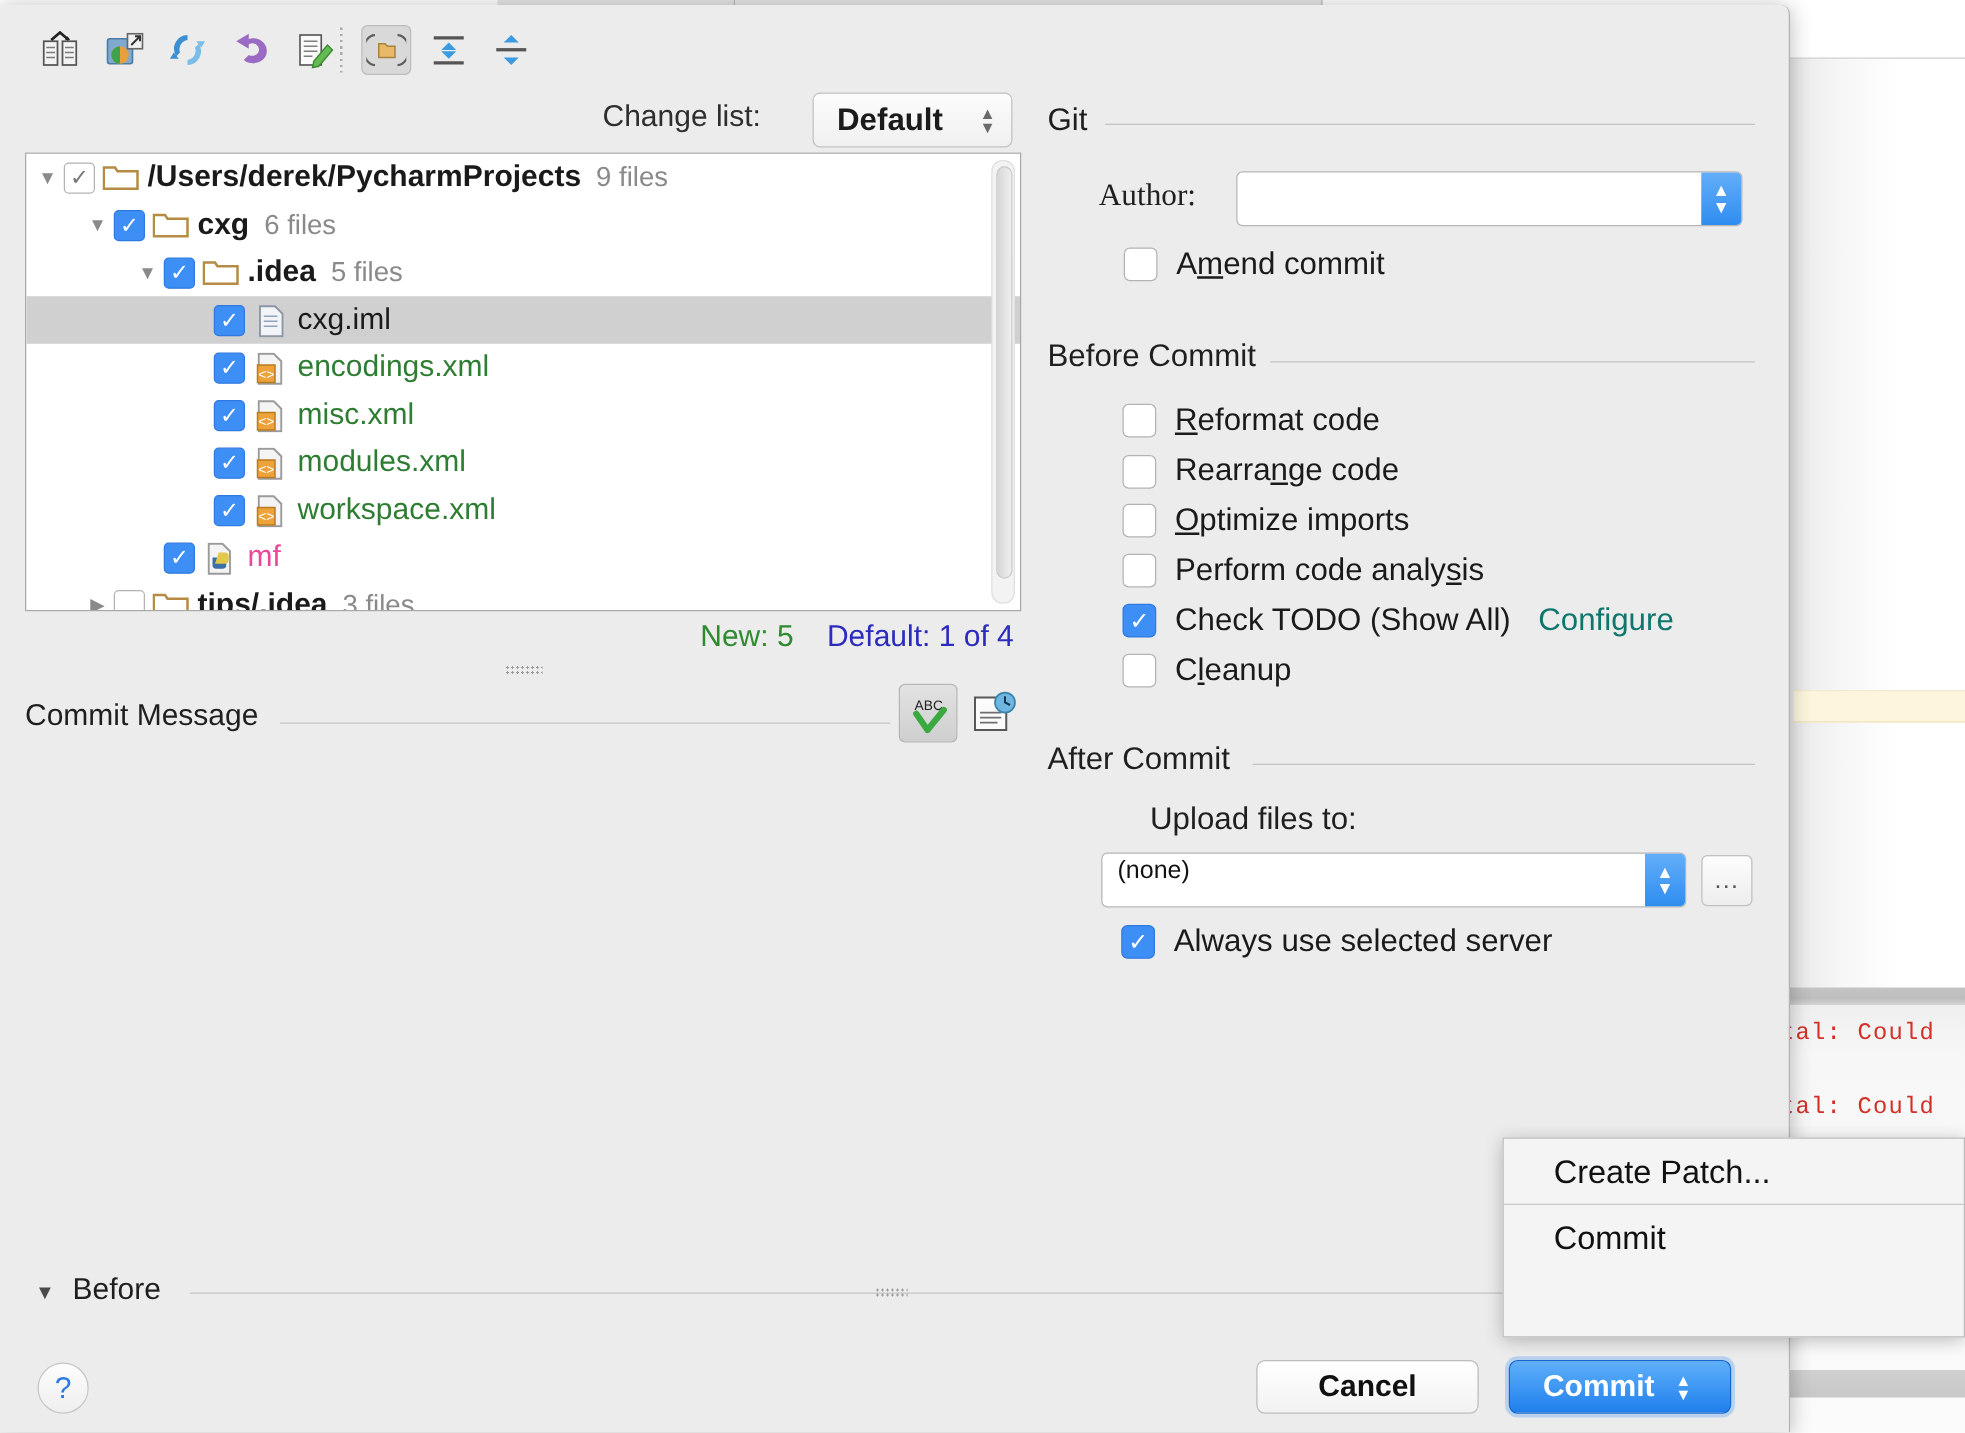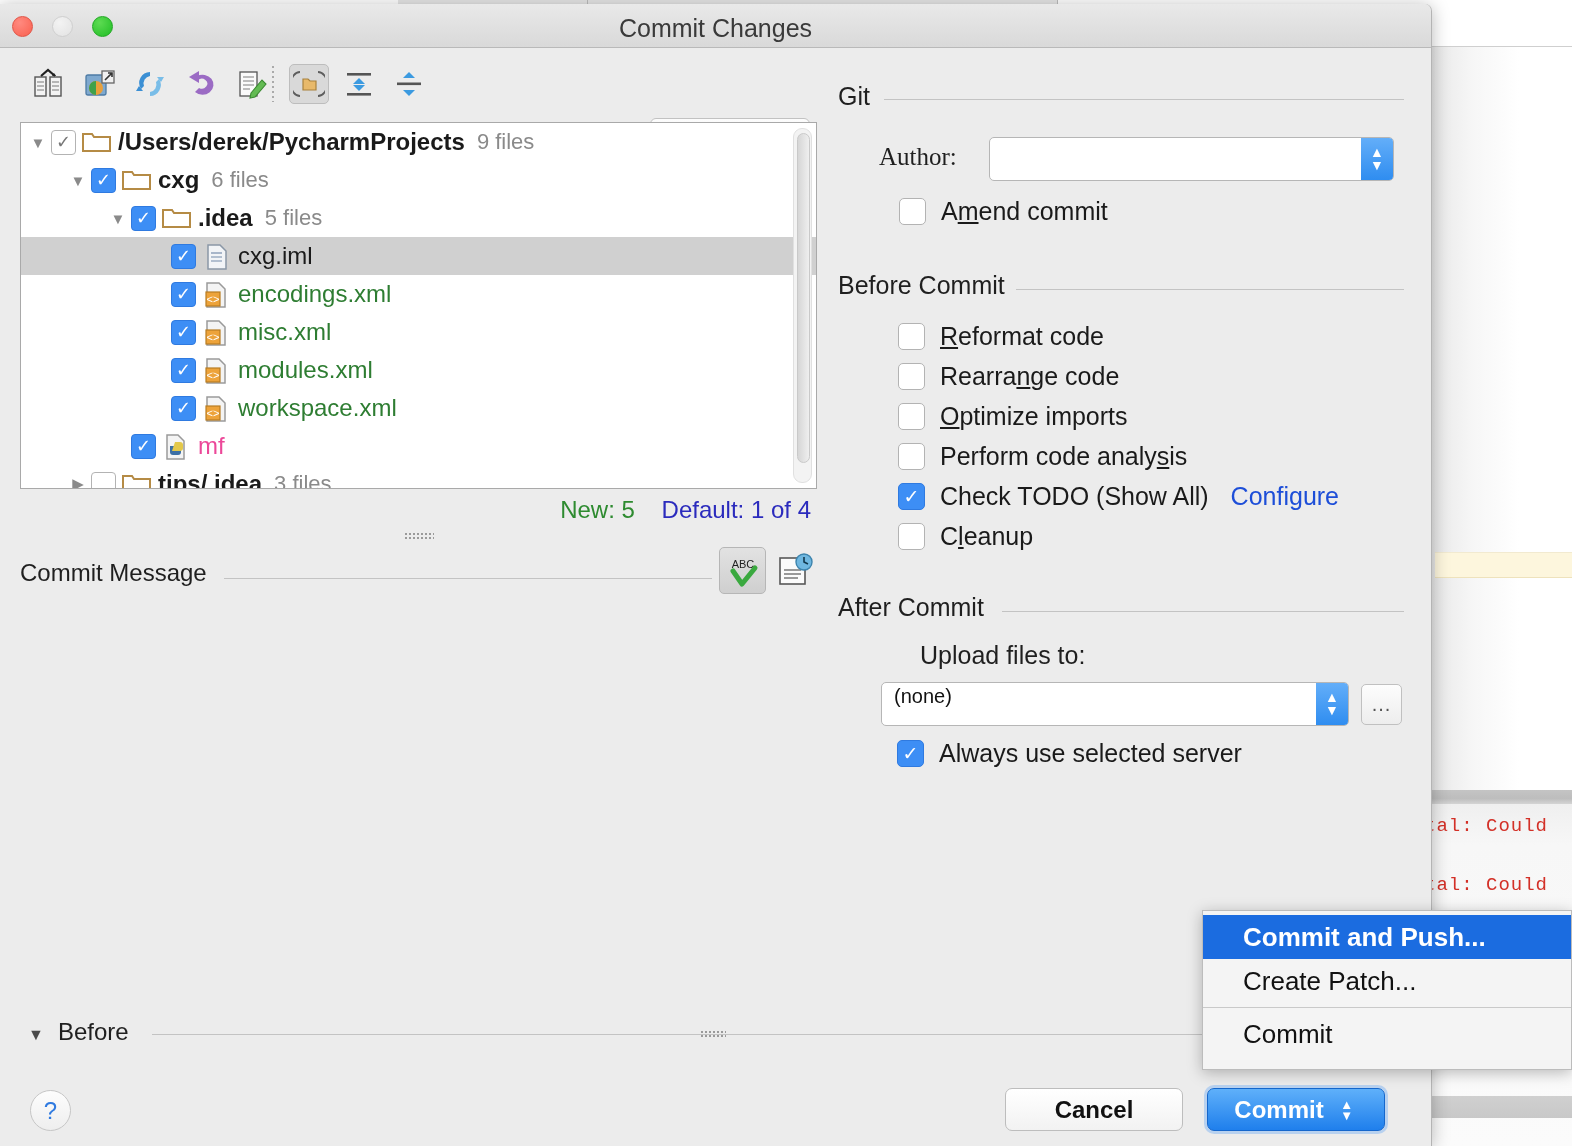--- a/index.html
+++ b/index.html
@@ -224,21 +224,21 @@
   .cb-row { position: absolute; display: flex; align-items: center; }
   .cb {
     width: 27px; height: 27px; border-radius: 5px;
     border: 1px solid #b3b3b3; background: #ffffff;
     display: flex; align-items: center; justify-content: center;
     font-size: 19px; color: #fff; flex: 0 0 27px;
   }
   .cb.on { background: #3d8ef5; border-color: #2f7ae0; }
   .cb-label { font-size: 25px; color: #1a1a1a; margin-left: 15px; white-space: nowrap; }
   .cb-label u { text-decoration: underline; }
-  .link { font-size: 25px; color: #1d4ed8; margin-left: 22px; }
+  .link { font-size: 25px; color: #0f766e; margin-left: 22px; }
 
   #upload-label { position: absolute; left: 920px; top: 637px; font-size: 25px; color: #1f1f1f; }
   #upload-combo {
     position: absolute; left: 881px; top: 678px; width: 468px; height: 44px;
     background: #fff; border: 1px solid #b6b6b6; border-radius: 5px;
     display: flex; align-items: stretch;
   }
   #upload-value { flex: 1; font-size: 20px; padding: 2px 0 0 12px; color: #111; }
   #upload-more {
     position: absolute; left: 1361px; top: 680px; width: 41px; height: 41px;
@@ -291,26 +291,20 @@
   <div class="bg-splitter"></div>
   <div class="bg-console"></div>
   <div class="bg-console-line l1">tal: Could</div>
   <div class="bg-console-line l2">tal: Could</div>
   <div class="bg-console-faint">rmProjects</div>
   <div class="bg-bottom-bar"></div>
 </div>
 
 <div id="dialog">
 
-  <div id="titlebar">
-    <div class="traffic close"></div>
-    <div class="traffic min"></div>
-    <div class="traffic zoom"></div>
-    <div id="dialog-title">Commit Changes</div>
-  </div>
 
   <div id="toolbar">
     <div class="tb-icon" style="left:28px;">
       <svg width="34" height="34" viewBox="0 0 34 34">
         <rect x="4" y="10" width="11" height="19" fill="#f3f3f3" stroke="#555" stroke-width="1.4"></rect>
         <rect x="19" y="10" width="11" height="19" fill="#f3f3f3" stroke="#555" stroke-width="1.4"></rect>
         <g stroke="#7a7a7a" stroke-width="1.2">
           <line x1="6" y1="15" x2="13" y2="15"></line>
             <line x1="6" y1="19" x2="13" y2="19"></line>
             <line x1="6" y1="23" x2="13" y2="23"></line>
@@ -552,21 +546,21 @@
     <span class="cb-label">A<u>m</u>end commit</span>
   </div>
 
   <div class="sect-title" style="left:838px;top:267px;">Before Commit</div>
   <div class="sect-rule" style="left:1016px;top:285px;width:388px;"></div>
   <div id="before-commit-items">
       <div class="cb-row" style="left: 898px; top: 318px;">
         <span class="cb"></span>
         <span class="cb-label"><u>R</u>eformat code</span>
       </div>
-      <div class="cb-row" style="left: 898px; top: 358px;">
+      <div class="cb-row" style="left: 898px; top: 358px; align-items: flex-end;">
         <span class="cb"></span>
         <span class="cb-label">Rearra<u>n</u>ge code</span>
       </div>
       <div class="cb-row" style="left: 898px; top: 398px;">
         <span class="cb"></span>
         <span class="cb-label"><u>O</u>ptimize imports</span>
       </div>
       <div class="cb-row" style="left: 898px; top: 438px;">
         <span class="cb"></span>
         <span class="cb-label">Perform code analy<u>s</u>is</span>
@@ -605,18 +599,17 @@
     <span>Commit</span>
     <span class="stepper-mini">
         <span>▲</span>
         <span>▼</span>
       </span>
   </div>
 </div>
 
 <div id="popup">
   <div id="popup-items">
-      <div class="menu-item sel">Commit and Push...</div>
       <div class="menu-item">Create Patch...</div>
       <div class="menu-sep"></div>
       <div class="menu-item">Commit</div>
     </div>
 </div>
 
 </body></html>

